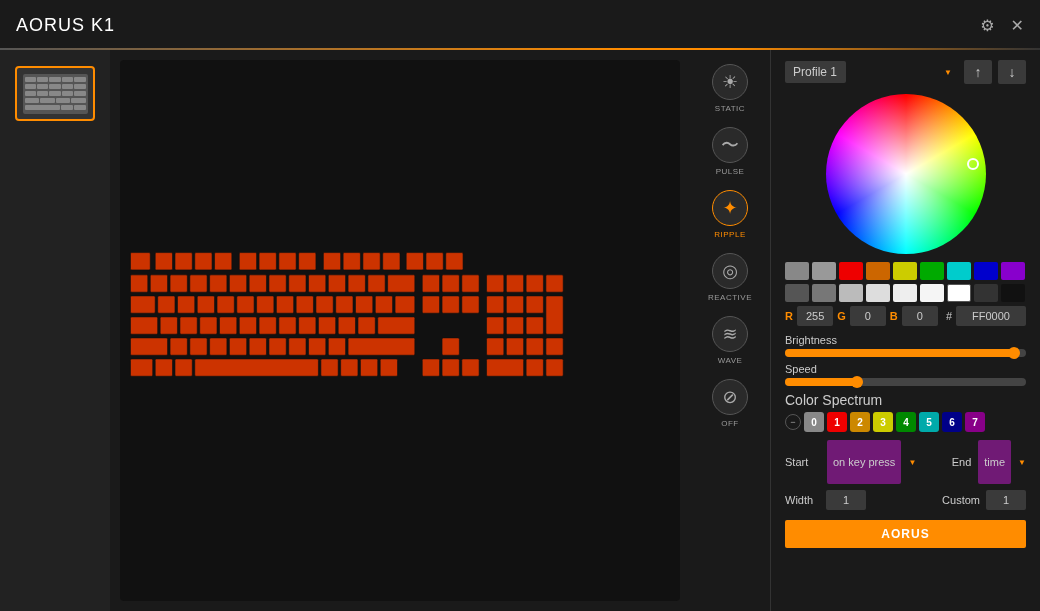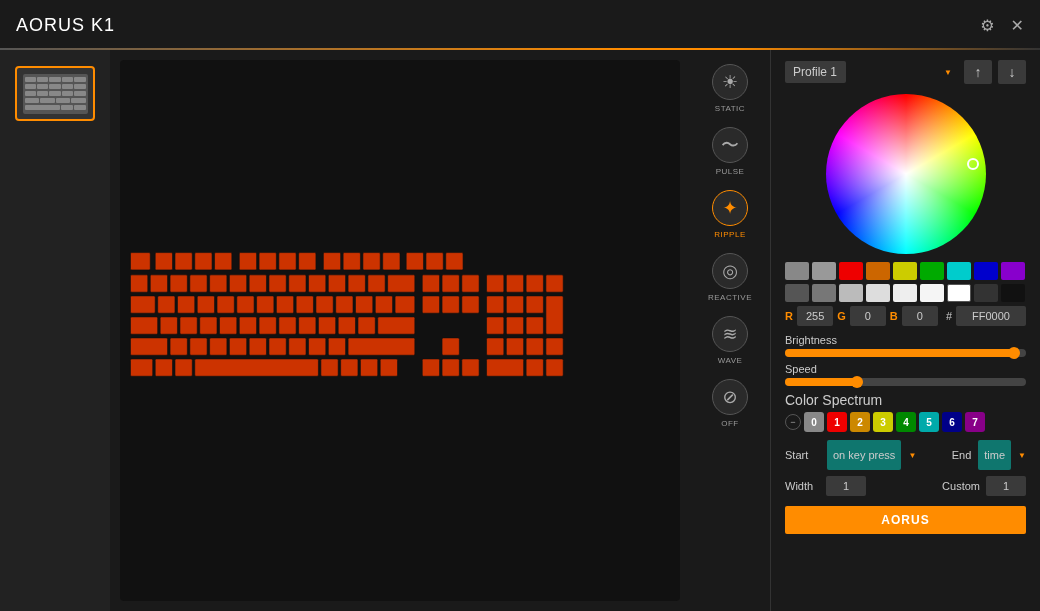--- a/index.html
+++ b/index.html
@@ -462,23 +462,23 @@
       align-items: center;
       gap: 7px;
       margin-bottom: 6px;
       font-size: 11px;
     }
     .se-label {
       color: #ccc;
       width: 35px;
     }
     .se-value {
-      background: #0f766e;
-      color: #ccc;
-      padding: 9px 6px;
+      background: #701a75;
+      color: #ccc;
+      padding: 16px 6px;
       border-radius: 2px;
       font-size: 11px;
     }
     .se-arrow {
       color: #ff8c00;
       font-size: 8px;
     }
     .se-end-label {
       color: #ccc;
       margin-left: auto;

